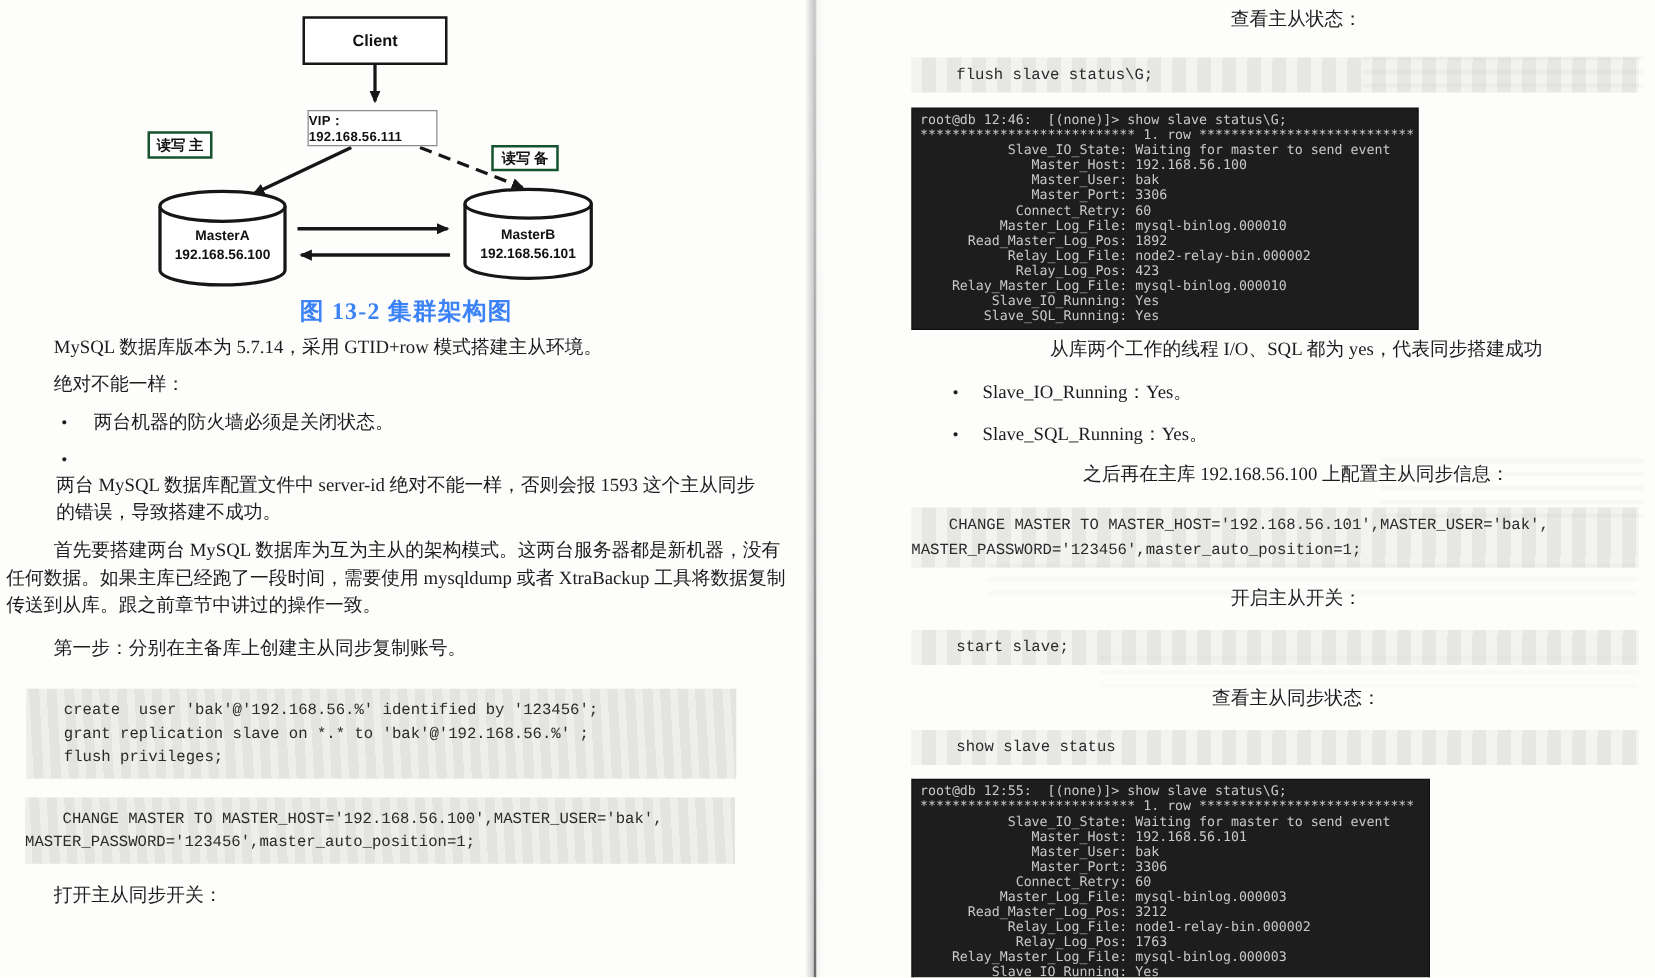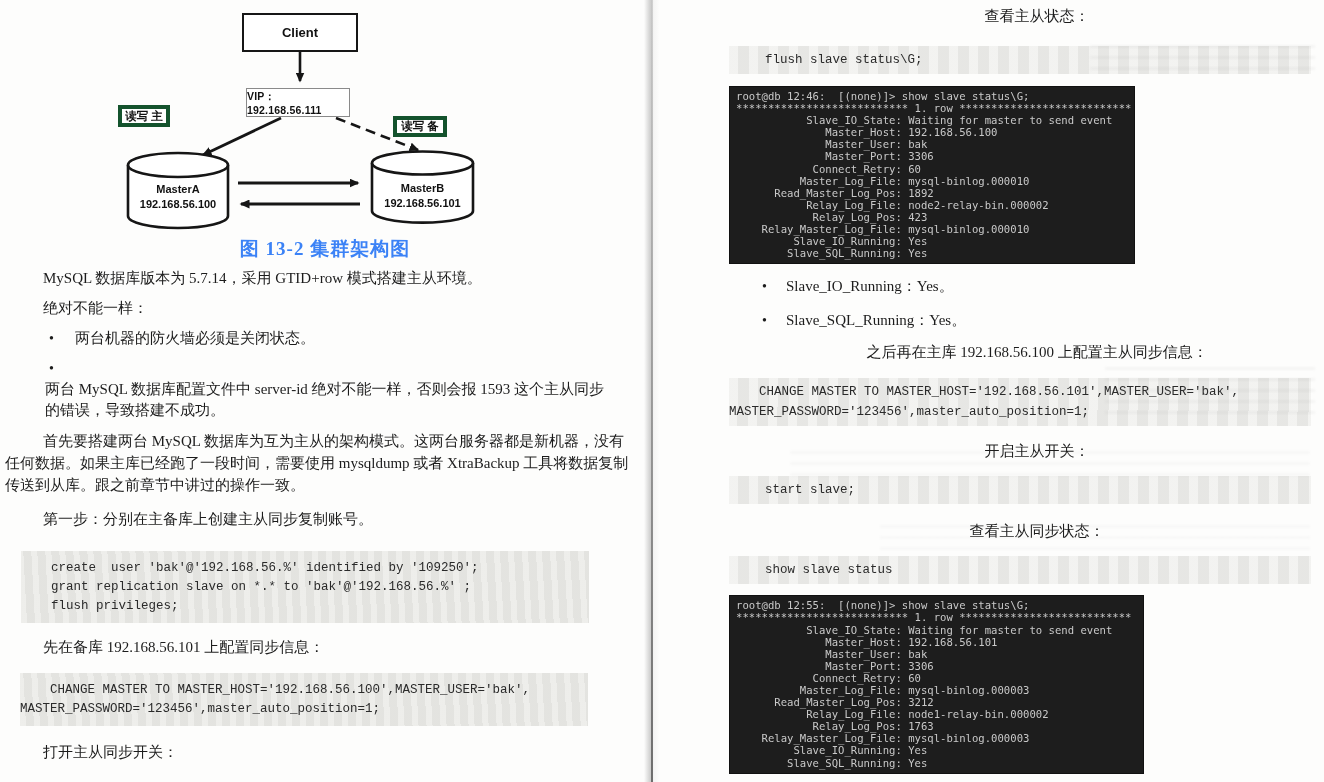--- a/index.html
+++ b/index.html
@@ -17,21 +17,21 @@
   .page-left  { position:absolute; left:0;   top:0; width:650px;  height:782px; }
   .page-right { position:absolute; left:665px; top:0; width:659px; height:782px; }
 
   
   .diagram { position:relative; width:650px; height:256px; }
   .diagram svg.wires { position:absolute; left:0; top:0; }
   .dg-box { position:absolute; background:#fff; display:flex; align-items:center; justify-content:center;
     font-family:"Liberation Sans","DejaVu Sans",sans-serif; font-weight:bold; color:#111; }
   .dg-client { left:242px; top:13px; width:116px; height:39px; border:2.5px solid #161616; font-size:13px; }
   .dg-vip { left:246px; top:88px; width:104px; height:29px; border:1px solid #8a8a8a; font-size:10.5px; letter-spacing:.2px; }
-  .dg-tag { border:4px solid #14532d; font-size:11.5px; font-weight:bold;
+  .dg-tag { border:2px solid #14532d; font-size:11.5px; font-weight:bold;
     font-family:"Liberation Serif","DejaVu Serif",serif; }
   .dg-tag-a { left:118px; top:105px; width:52px; height:22px; }
   .dg-tag-b { left:393px; top:116px; width:54px; height:21px; }
   .cyl { position:absolute; }
   .cyl-a { left:122px; top:150px; }
   .cyl-b { left:366px; top:149px; }
   .cyl-label { position:absolute; left:0; top:32px; width:100%; text-align:center;
     font-family:"Liberation Sans","DejaVu Sans",sans-serif; font-weight:bold; font-size:11px; line-height:15px; color:#111; }
   .dg-caption { position:absolute; left:0; top:236px; width:650px; text-align:center;
     font-size:19px; font-weight:bold; color:#3b82f6; letter-spacing:1px; }
@@ -165,25 +165,24 @@
           <span class="dot">•</span><span>两台 MySQL 数据库配置文件中 server-id 绝对不能一样，否则会报 1593 这个主从同步
 的错误，导致搭建不成功。</span>
         </li>
       </ul>
 
       <p class="para p-multi p-setup">首先要搭建两台 MySQL 数据库为互为主从的架构模式。这两台服务器都是新机器，没有
 任何数据。如果主库已经跑了一段时间，需要使用 mysqldump 或者 XtraBackup 工具将数据复制
 传送到从库。跟之前章节中讲过的操作一致。</p>
       <p class="para p-step">第一步：分别在主备库上创建主从同步复制账号。</p>
 
-      <pre class="codeblock cb-pad cb-1">create  user 'bak'@'192.168.56.%' identified by '109250';
+      <pre class="codeblock cb-pad cb-1">create  user 'bak'@'192.168.56.%' identified by '123456';
 grant replication slave on *.* to 'bak'@'192.168.56.%' ;
 flush privileges;</pre>
 
-      <p class="para p-cfg">先在备库 192.168.56.101 上配置同步信息：</p>
 
       <pre class="codeblock cb-flush cb-2">    CHANGE MASTER TO MASTER_HOST='192.168.56.100',MASTER_USER='bak',
 MASTER_PASSWORD='123456',master_auto_position=1;</pre>
 
       <p class="para p-open">打开主从同步开关：</p>
 
     </div>
   </div>
 
   <div class="spine"></div>
@@ -202,20 +201,21 @@
               Master_Port: 3306
             Connect_Retry: 60
           Master_Log_File: mysql-binlog.000010
       Read_Master_Log_Pos: 1892
            Relay_Log_File: node2-relay-bin.000002
             Relay_Log_Pos: 423
     Relay_Master_Log_File: mysql-binlog.000010
          Slave_IO_Running: Yes
         Slave_SQL_Running: Yes</pre>
 
+    <p class="rp-para rp-after-t1">从库两个工作的线程 I/O、SQL 都为 yes，代表同步搭建成功</p>
 
     <ul class="bullets">
       <li>
         <span class="dot">•</span>
         <span>Slave_IO_Running：Yes。</span>
       </li>
       <li>
         <span class="dot">•</span>
         <span>Slave_SQL_Running：Yes。</span>
       </li>

